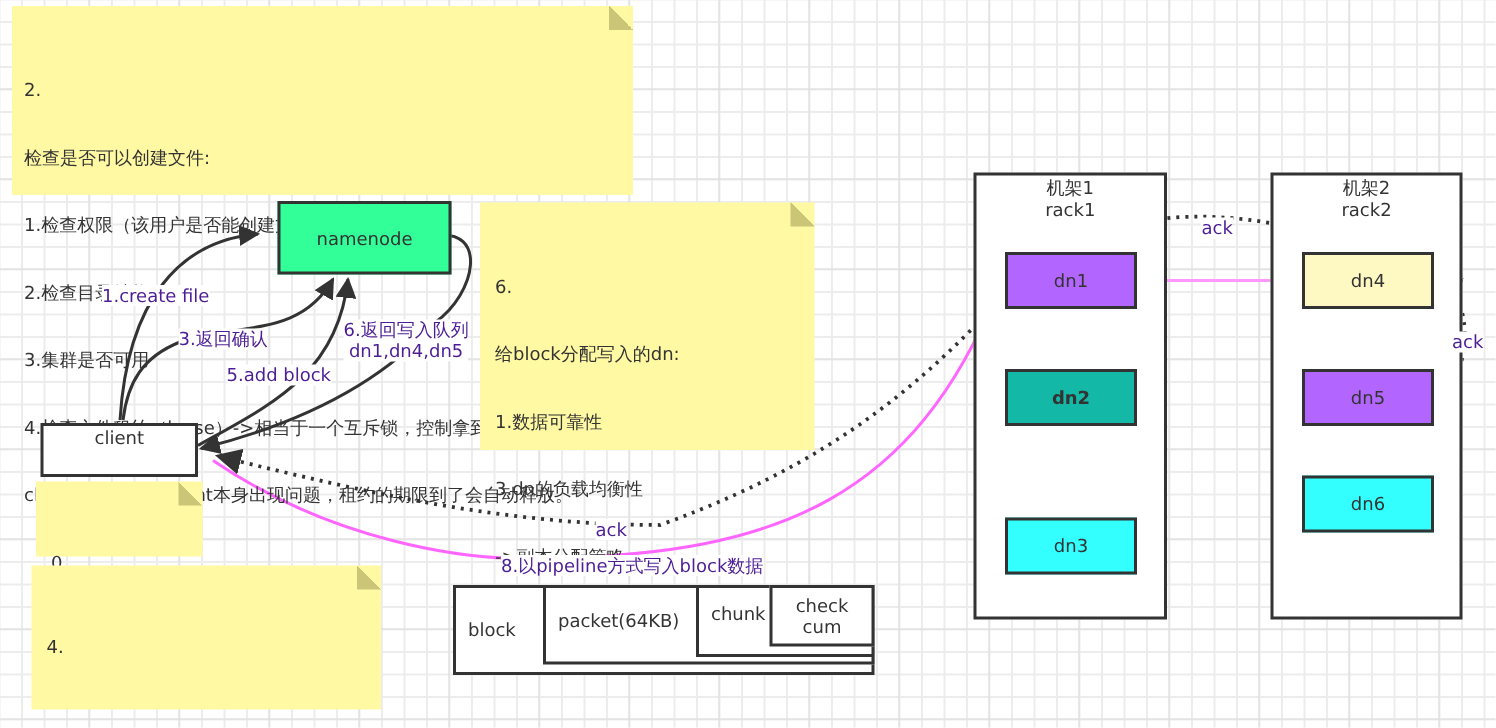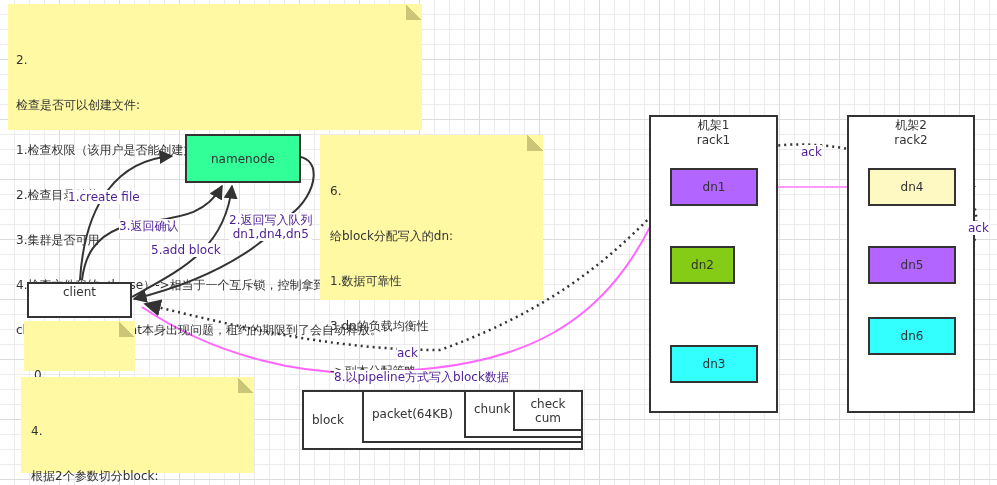--- a/index.html
+++ b/index.html
@@ -108,21 +108,20 @@
 <div class="note" style="left:24px; top:321px; width:111px; height:50px; padding-left:10px; padding-top:2px;">
   <div class="fold-tri"></div>
   <span class="note-line">0.</span>
   <span class="note-line">创建一个文件:</span>
   <span class="note-line">文件大小150M</span>
 </div>
 
 <div class="note" style="left:21px; top:377px; width:233px; height:96px; padding-left:10px; padding-top:2px;">
   <div class="fold-tri"></div>
   <span class="note-line">4.</span>
-  <span class="note-line">根据2个参数切分block:</span>
   
   
   
 </div>
 
 <div class="box" style="left:175px; top:134px; width:116px; height:49px; background:#33ff99;margin-left:10px;">
   <span>namenode</span>
 </div>
 <div class="box" style="left:27px; top:282px; width:105px; height:36px; background:#fff; align-items:flex-start; padding-top:1px;">
   <span>client</span>
@@ -133,41 +132,41 @@
   <div>rack1</div>
 </div>
 <div class="rack" style="left:847px; top:115px; width:128px; height:298px;">
   <div>机架2</div>
   <div>rack2</div>
 </div>
 
 <div class="box" style="left:670px; top:168px; width:88px; height:38px; background:#b266ff;">
   <span>dn1</span>
 </div>
-<div class="box" style="left:670px; top:246px; width:65px; height:38px; background:#84cc16;">
+<div class="box" style="left:670px; top:246px; width:88px; height:38px; background:#14b8a6;font-weight:bold;">
   <span>dn2</span>
 </div>
 <div class="box" style="left:670px; top:317px; width:88px; height:38px; background:#33ffff;margin-top:28px;">
   <span>dn3</span>
 </div>
 <div class="box" style="left:868px; top:168px; width:88px; height:38px; background:#fef9c3;">
   <span>dn4</span>
 </div>
 <div class="box" style="left:868px; top:246px; width:88px; height:38px; background:#b266ff;">
   <span>dn5</span>
 </div>
 <div class="box" style="left:868px; top:317px; width:88px; height:38px; background:#33ffff;">
   <span>dn6</span>
 </div>
 
 <div class="label" style="left:68px; top:190px;">1.create file</div>
 <div class="label" style="left:119px; top:219px;">3.返回确认</div>
 <div class="label" style="left:151px; top:243px;">5.add block</div>
 <div class="label" style="left:229px; top:213px;">
-  <div>2.返回写入队列</div>
+  <div>6.返回写入队列</div>
   <div>dn1,dn4,dn5</div>
 </div>
 <div class="label" style="left:397px; top:346px;">ack</div>
 <div class="label" style="left:334px; top:370px;">8.以pipeline方式写入block数据</div>
 <div class="label" style="left:801px; top:145px;">ack</div>
 <div class="label" style="left:968px; top:221px;">ack</div>
 
 <div class="box" style="left:302px; top:390px; width:281px; height:60px; background:#fff; justify-content:flex-start; padding-left:8px;">
   <span>block</span>
 </div>

